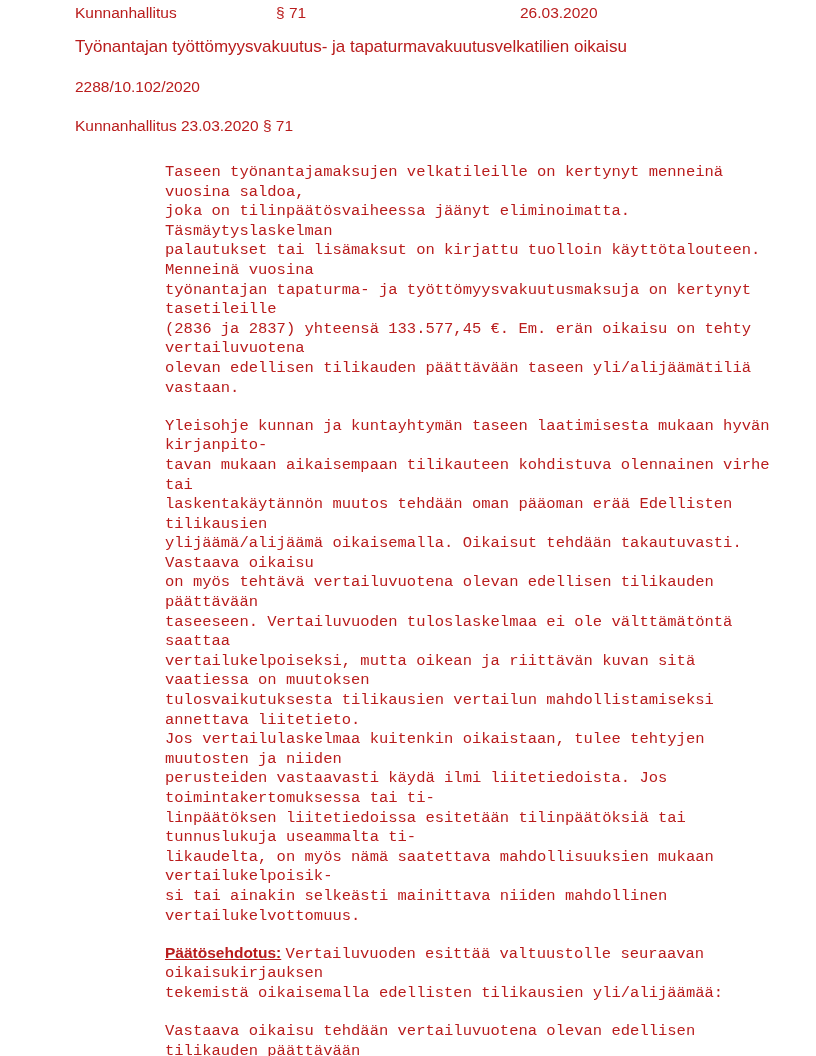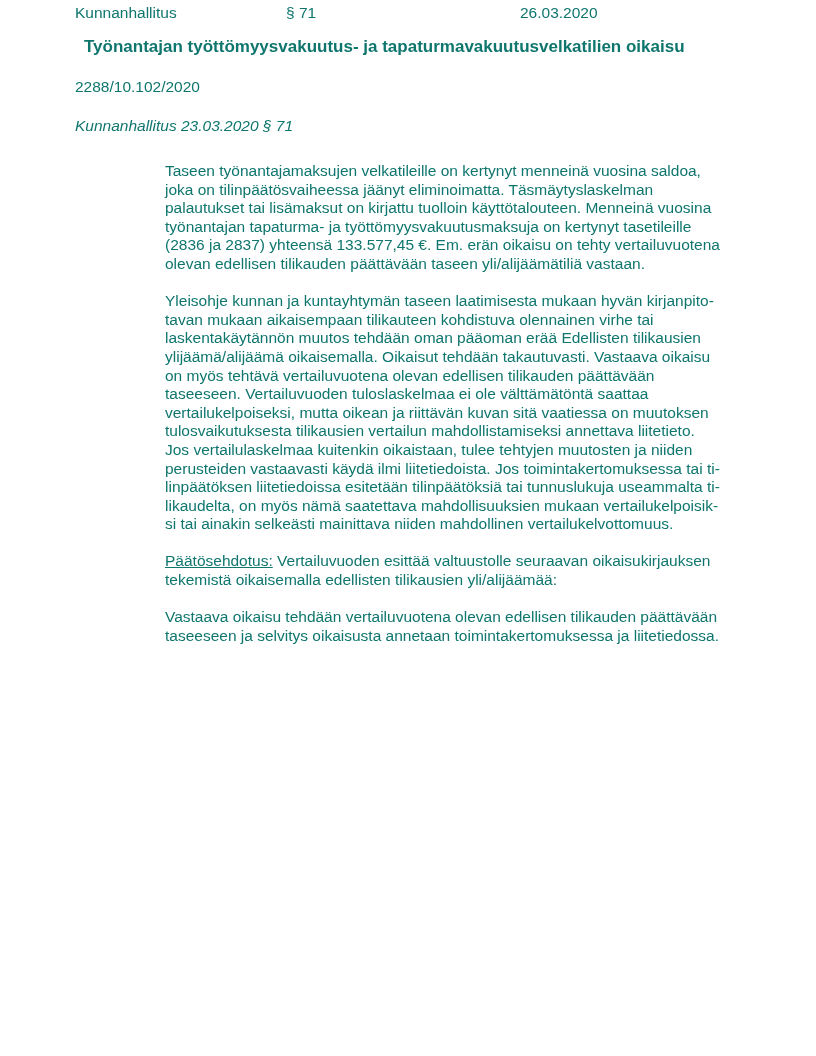--- a/index.html
+++ b/index.html
@@ -5,77 +5,76 @@
   html, body {
     margin: 0;
     padding: 0;
     background: #ffffff;
   }
   .page {
     position: relative;
     width: 816px;
     height: 1056px;
     background: #ffffff;
-    color: #0f766e;
+    color: #b91c1c;
     font-family: "Liberation Sans", sans-serif;
     overflow: hidden;
   }
   .doc-header span {
     position: absolute;
     top: 4px;
     font-size: 15.5px;
     line-height: 18px;
     white-space: nowrap;
   }
   .h-left   { left: 75px; }
-  .h-center { left: 286px; }
+  .h-center { left: 276px; }
   .h-right  { left: 520px; }
   .doc-title {
     position: absolute;
     left: 75px;
     top: 36px;
     font-size: 17px;
-    font-weight: bold;
+    font-weight: normal;
     line-height: 21px;
     white-space: nowrap;
-    margin-left: 9px;
   }
   .case-number {
     position: absolute;
     left: 75px;
     top: 78px;
     font-size: 15.5px;
     line-height: 18px;
     white-space: nowrap;
   }
   .meta-line {
     position: absolute;
     left: 75px;
     top: 117px;
     font-size: 15.5px;
     line-height: 18px;
     white-space: nowrap;
-    font-style: italic;
   }
   .doc-body {
     position: absolute;
     left: 165px;
     top: 162px;
     width: 610px;
     font-size: 15.5px;
     line-height: 18.6px;
   }
   .doc-body p {
     margin: 0 0 18.6px 0;
   }
   .lines {
     white-space: pre-line;
+    font-family: Liberation Mono, monospace;
   }
   .label {
-    font-weight: normal;
+    font-weight: bold;
     text-decoration: underline;
     margin-top: 35px;
   }
 </style>
 </head>
 <body>
 
 <div class="page">
 
   <div class="doc-header">

